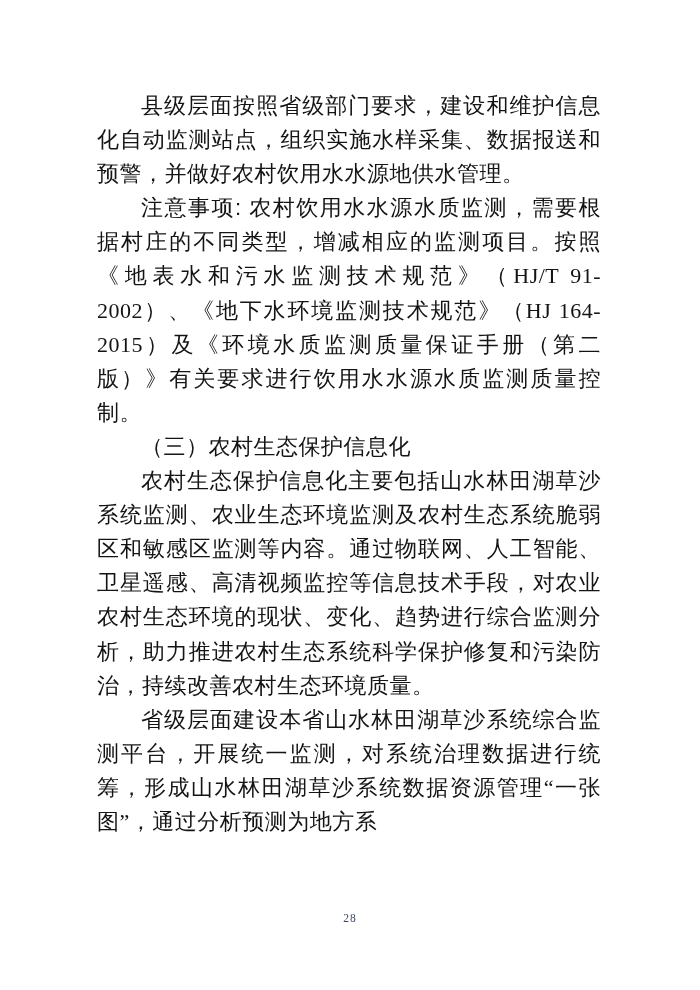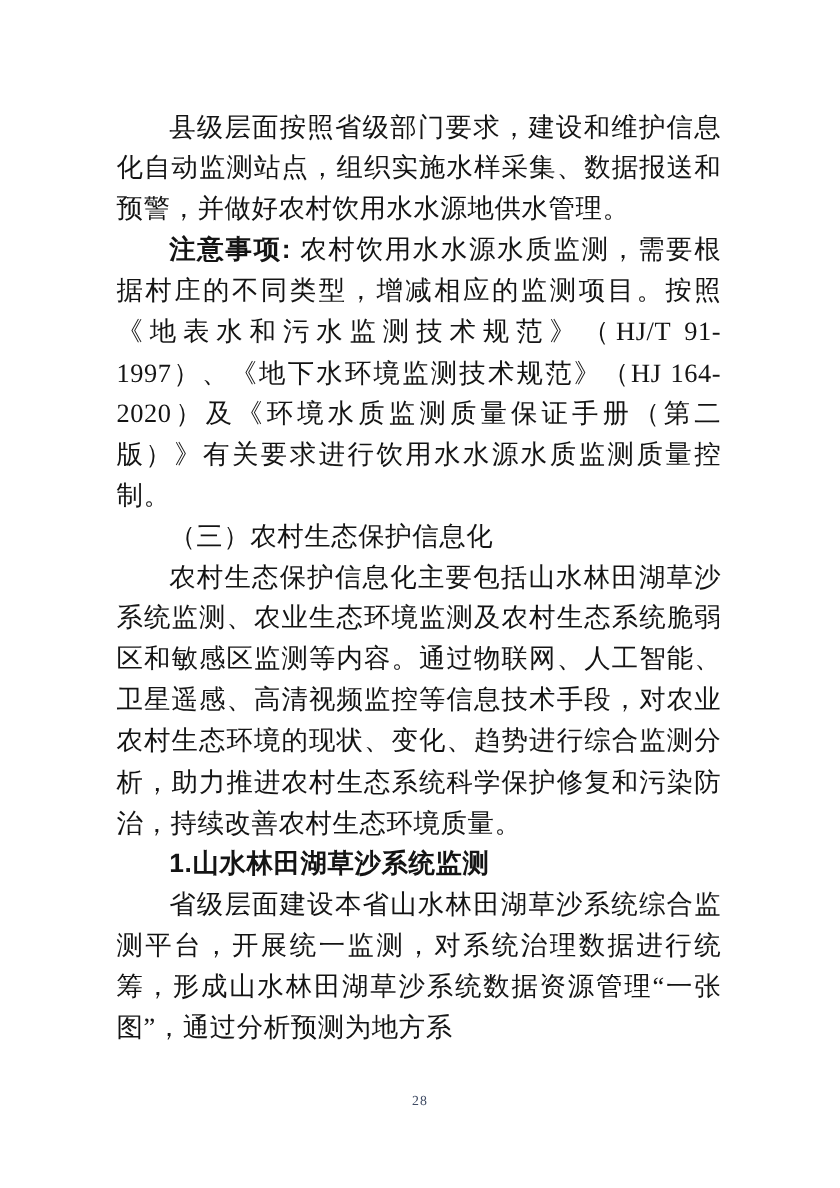--- a/index.html
+++ b/index.html
@@ -22,21 +22,21 @@
     line-height: 34.1px;
     text-align: justify;
     text-justify: inter-ideograph;
     letter-spacing: 0.5px;
   }
   .content p {
     margin: 0;
     text-indent: 2em;
   }
   .lead-bold {
-    font-weight: bold;
+    font-weight: normal;
     font-family: "Liberation Sans", "DejaVu Sans", sans-serif;
     margin-right: 0.3em;
   }
   .kai-heading {
     font-weight: normal;
   }
   .sub-heading {
     font-weight: bold;
     font-family: "Liberation Sans", "DejaVu Sans", sans-serif;
   }
@@ -52,22 +52,21 @@
     color: #3e4a63;
     letter-spacing: 1px;
   }
 </style>
 </head>
 <body>
 
 <div class="page">
   <div class="content">
     <p class="body-para">县级层面按照省级部门要求，建设和维护信息化自动监测站点，组织实施水样采集、数据报送和预警，并做好农村饮用水水源地供水管理。</p>
-    <p class="body-para"><span class="lead-bold">注意事项:</span><span>农村饮用水水源水质监测，需要根据村庄的不同类型，增减相应的监测项目。按照《地表水和污水监测技术规范》（HJ/T 91-1997）、《地下水环境监测技术规范》（HJ 164-2020）及《环境水质监测质量保证手册（第二版）》有关要求进行饮用水水源水质监测质量控制。</span></p>
+    <p class="body-para"><span class="lead-bold">注意事项:</span><span>农村饮用水水源水质监测，需要根据村庄的不同类型，增减相应的监测项目。按照《地表水和污水监测技术规范》（HJ/T 91-2002）、《地下水环境监测技术规范》（HJ 164-2015）及《环境水质监测质量保证手册（第二版）》有关要求进行饮用水水源水质监测质量控制。</span></p>
     <p class="kai-heading">（三）农村生态保护信息化</p>
     <p class="body-para">农村生态保护信息化主要包括山水林田湖草沙系统监测、农业生态环境监测及农村生态系统脆弱区和敏感区监测等内容。通过物联网、人工智能、卫星遥感、高清视频监控等信息技术手段，对农业农村生态环境的现状、变化、趋势进行综合监测分析，助力推进农村生态系统科学保护修复和污染防治，持续改善农村生态环境质量。</p>
-    <p class="sub-heading">1.山水林田湖草沙系统监测</p>
     <p class="body-para">省级层面建设本省山水林田湖草沙系统综合监测平台，开展统一监测，对系统治理数据进行统筹，形成山水林田湖草沙系统数据资源管理“一张图”，通过分析预测为地方系</p>
   </div>
   <div class="footer">
     <span class="page-number">28</span>
   </div>
 </div>
 
 </body></html>

